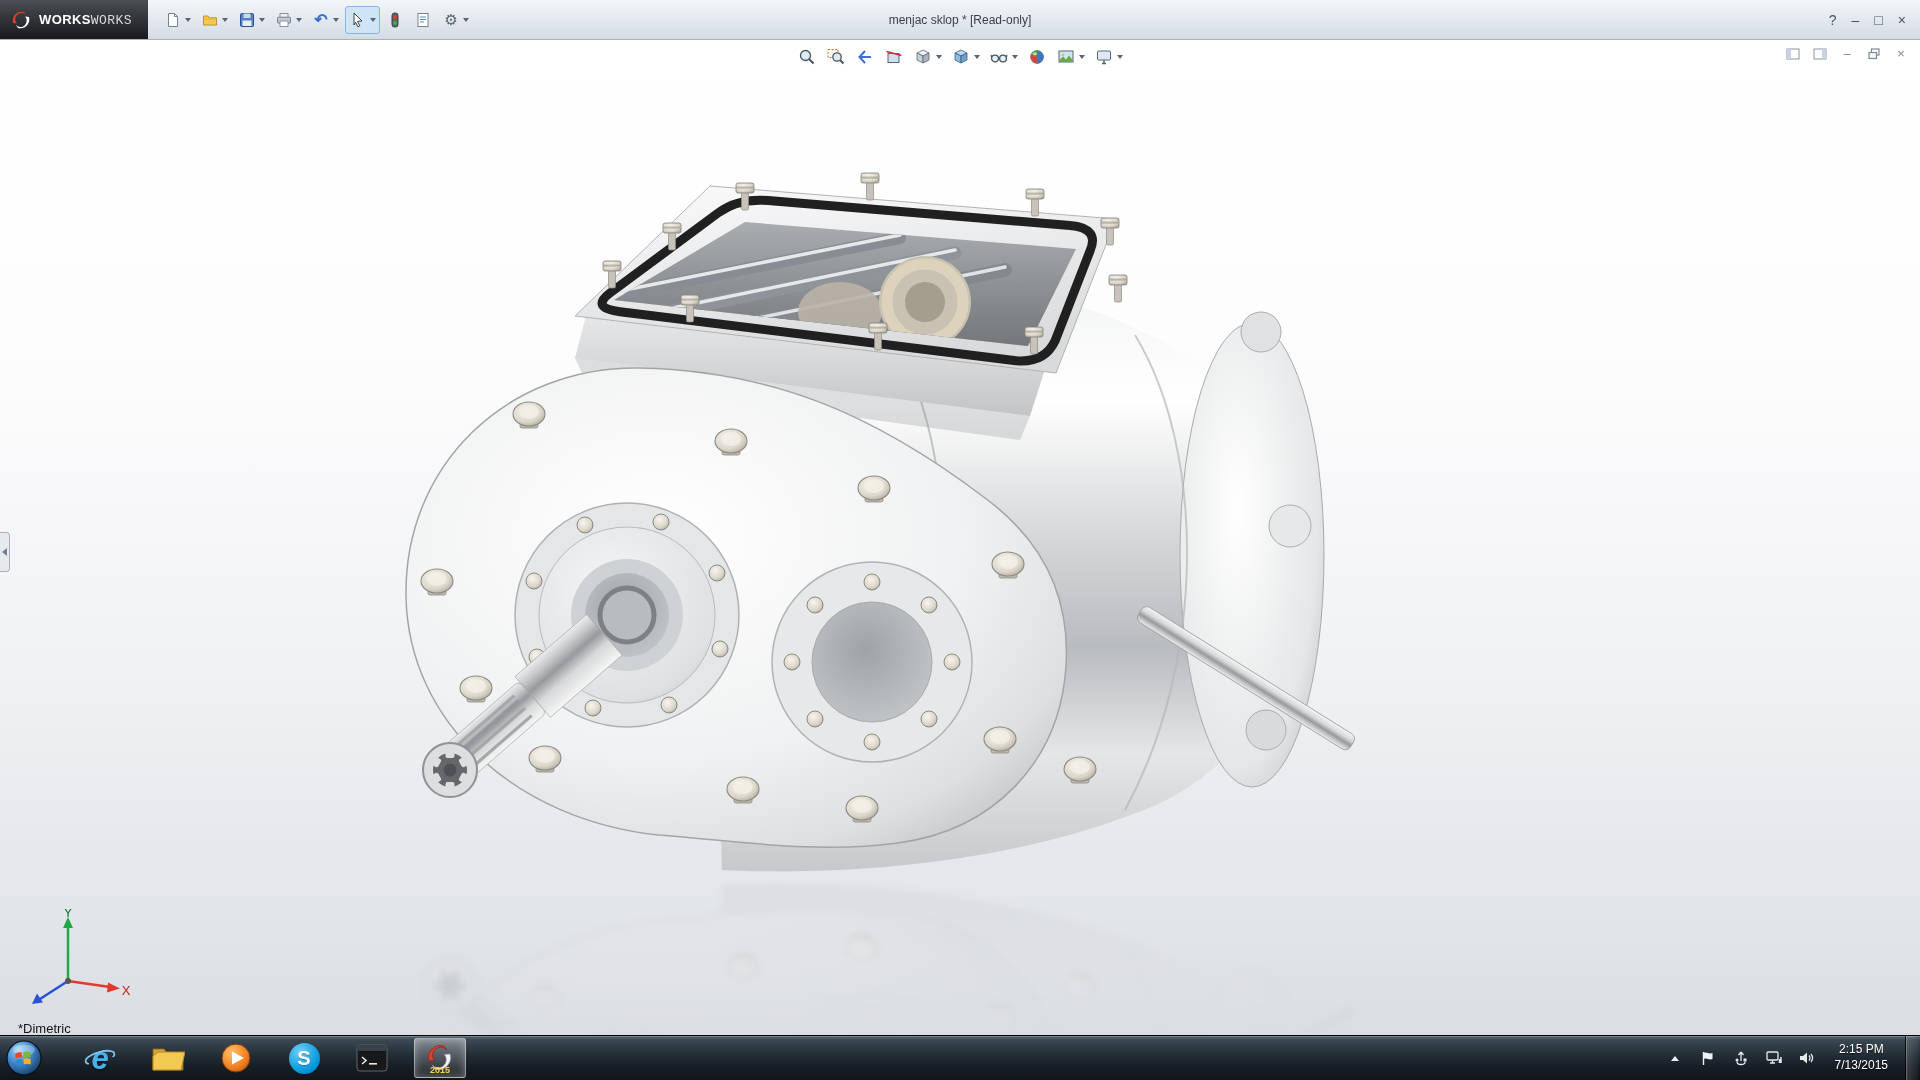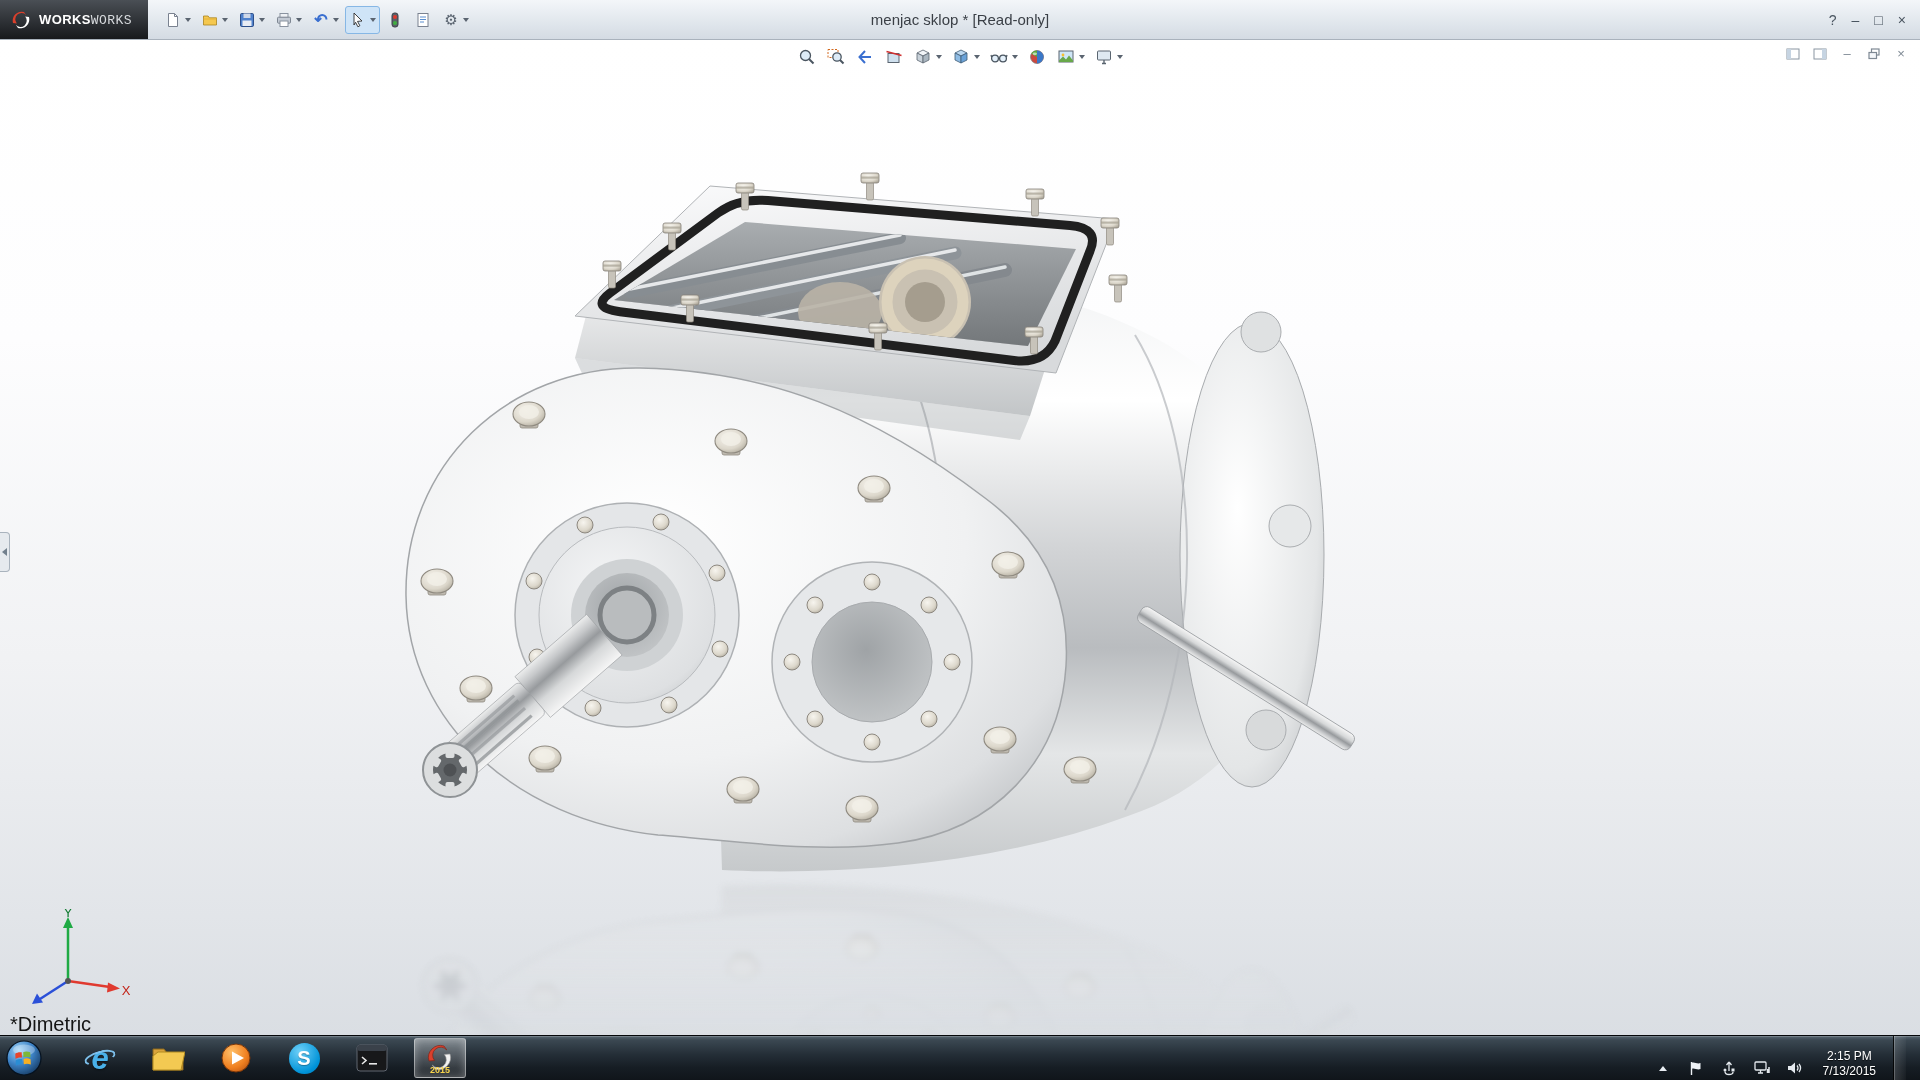--- a/index.html
+++ b/index.html
@@ -14,21 +14,21 @@
   .brand .btext { font-size:13px; letter-spacing:.4px; }
   .brand .bsolid { font-weight:700; } .brand .bworks { font-weight:300; color:#d8dbde;font-family:Liberation Mono, monospace; }
   .main-toolbar { display:flex; align-items:center; margin-left:12px; gap:2px; }
   .tbtn { display:flex; align-items:center; height:28px; padding:0 3px; border:1px solid transparent; border-radius:3px; }
   .tbtn.active { background:#cfe4f7; border-color:#86b7e5; }
   .tbtn .ic { width:18px; height:18px; display:flex; align-items:center; justify-content:center; }
   .caret { width:0; height:0; border-left:3.5px solid transparent; border-right:3.5px solid transparent;
            border-top:4px solid #5a6470; margin-left:3px; }
   .glyph-undo { color:#3a6fd0; font-size:16px; font-weight:bold; line-height:1; }
   .glyph-gear { color:#5a6470; font-size:15px; line-height:1; }
-  .win-title { position:absolute; left:50%; transform:translateX(-50%); font-size:15px; color:#3a3f46; white-space:nowrap; }
+  .win-title { position:absolute; left:50%; transform:translateX(-50%); font-size:12px; color:#3a3f46; white-space:nowrap; }
   .win-controls { margin-left:auto; display:flex; align-items:center; gap:15px; padding-right:14px; color:#4a5560;
                   font-size:14px; }
   .win-controls span { cursor:default; line-height:1; }
 
   
   .viewport { position:relative; flex:1 1 auto; height:995px; overflow:hidden;
               background:linear-gradient(180deg,#ffffff 0%,#fdfdfe 30%,#f1f2f4 62%,#e2e5e9 88%,#dadee3 100%); }
   .scene { position:absolute; inset:0; width:100%; height:100%; }
 
   .headsup { position:absolute; top:4px; left:50%; transform:translateX(-50%); display:flex; align-items:center; gap:3px; }
@@ -36,40 +36,40 @@
   .hbtn .ic { width:20px; height:20px; display:flex; align-items:center; justify-content:center; }
 
   .doc-controls { position:absolute; top:6px; right:10px; display:flex; align-items:center; gap:9px; color:#7e8994; font-size:13px; }
   .doc-controls .dbtn { display:flex; align-items:center; justify-content:center; width:18px; height:15px; }
 
   .edge-handle { position:absolute; left:0; top:492px; width:10px; height:40px; background:#e6eaee;
                  border:1px solid #a9b3bd; border-left:none; border-radius:0 4px 4px 0; display:flex; align-items:center; justify-content:center; }
   .edge-handle i { width:0; height:0; border-top:4px solid transparent; border-bottom:4px solid transparent; border-right:5px solid #72808d; }
 
   .triad { position:absolute; left:22px; bottom:26px; width:112px; height:100px; }
-  .view-label { position:absolute; left:10px; bottom:-1px; font-size:20px; color:#141414; }
+  .view-label { position:absolute; left:18px; bottom:-1px; font-size:13px; color:#141414; }
 
   
   .taskbar { height:45px; flex:0 0 45px; display:flex; align-items:center;
              background:linear-gradient(180deg,#5a6873 0%,#3b4852 9%,#242e37 42%,#161d24 72%,#10151a 100%);
              border-top:1px solid #05070a; box-shadow:inset 0 1px 0 rgba(255,255,255,.18); position:relative; }
   .start-btn { width:48px; height:45px; display:flex; align-items:center; justify-content:center; }
   .task-icons { display:flex; align-items:center; gap:16px; margin-left:26px; height:100%; }
   .task-btn { width:52px; height:40px; display:flex; align-items:center; justify-content:center; border-radius:3px;
               border:1px solid transparent; position:relative; }
   .task-btn.active { background:linear-gradient(rgba(255,255,255,.34),rgba(255,255,255,.08));
                      border-color:rgba(255,255,255,.5); box-shadow:inset 0 0 8px rgba(255,255,255,.35);text-align:center; }
   .ie-wrap { position:relative; width:34px; height:34px; display:flex; align-items:center; justify-content:center; }
   .ie-e { color:#49b1ea; font-size:31px; font-weight:bold; font-style:italic; line-height:1; text-shadow:0 1px 2px rgba(0,0,0,.5); }
   .ie-ring { position:absolute; left:1px; top:10px; width:32px; height:13px; border:2.5px solid rgba(130,200,245,.95);
              border-radius:50%; transform:rotate(-16deg); border-bottom-color:transparent; }
   .sk-circle { width:31px; height:31px; border-radius:50%; background:radial-gradient(circle at 35% 28%,#6fd0f8,#0093d8 70%,#0077b5);
                color:#fff; font-weight:bold; font-size:20px; display:flex; align-items:center; justify-content:center;
                text-shadow:0 1px 1px rgba(0,0,0,.3); }
-  .tray { margin-left:auto; display:flex; align-items:flex-end; gap:11px; height:100%; padding-right:14px; }
+  .tray { margin-left:auto; display:flex; align-items:center; gap:11px; height:100%; padding-right:2px; }
   .tray-btn { display:flex; align-items:center; justify-content:center; width:22px; height:24px; border-radius:2px; }
   .chev { width:0; height:0; border-left:4.5px solid transparent; border-right:4.5px solid transparent; border-bottom:5.5px solid #e8edf2; }
   .clock { text-align:center; color:#fff; font-size:12px; line-height:1.3; text-shadow:0 1px 1px rgba(0,0,0,.7); margin:0 6px; }
   .show-desktop { width:13px; height:100%; border-left:1px solid rgba(0,0,0,.85);
                   background:linear-gradient(90deg,rgba(255,255,255,.16),rgba(255,255,255,.03));
                   box-shadow:inset 1px 0 0 rgba(255,255,255,.22); }
 </style>
 </head>
 <body>
 

